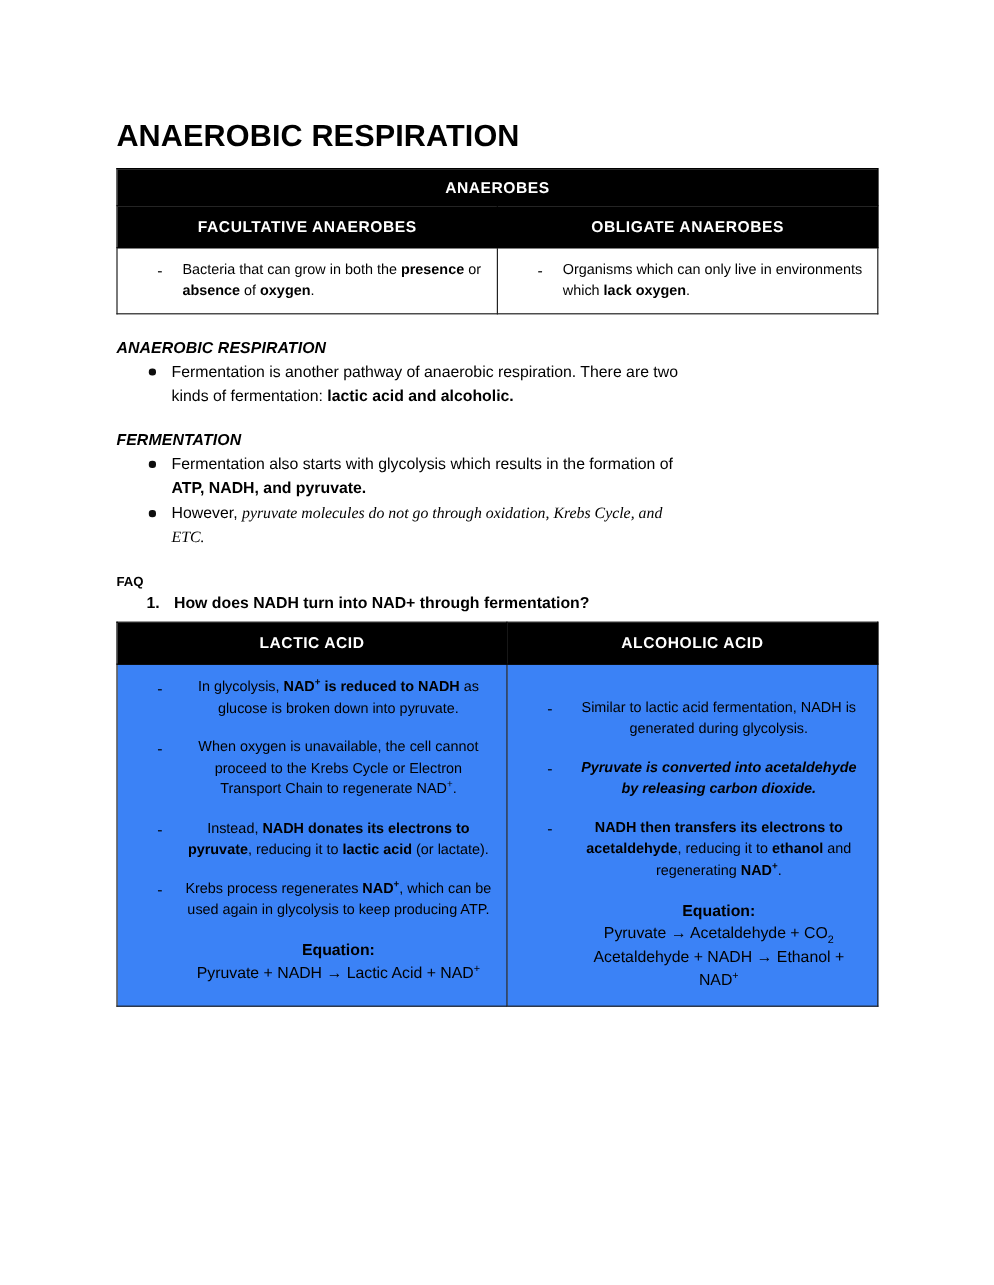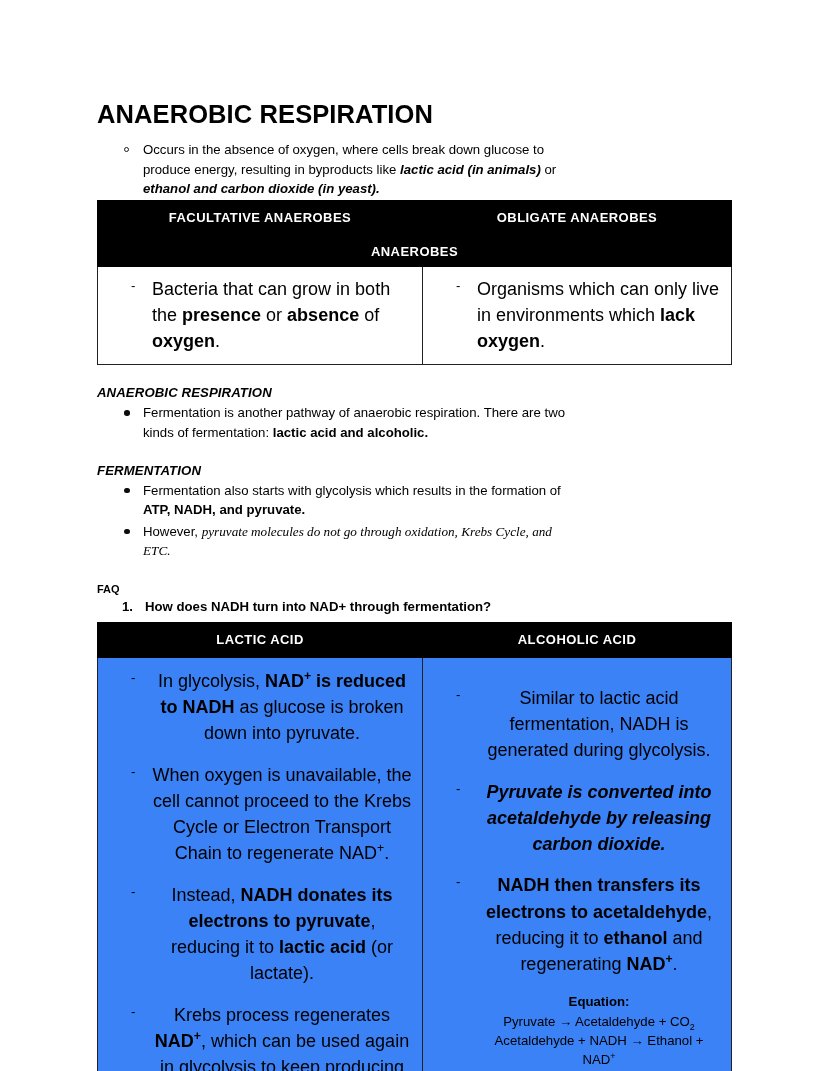--- a/index.html
+++ b/index.html
@@ -159,21 +159,21 @@
 
   
   .dlist {
     list-style: none;
     margin: 0;
     padding: 0;
   }
   .dlist > li {
     position: relative;
     padding-left: 52px;
-    font-size: 18px;
+    font-size: 12px;
     line-height: 1.46;
     margin-bottom: 0;
   }
   .dlist > li::before {
     content: "-";
     position: absolute;
     left: 31px;
     top: 0;
     font-size: 13.2px;
   }
@@ -203,32 +203,29 @@
   sup { font-size: 0.68em; vertical-align: super; line-height: 0; }
   sub { font-size: 0.68em; vertical-align: sub; line-height: 0; }
 </style>
 </head>
 <body>
 
 <div class="page">
 
   <h1 class="doc-title">ANAEROBIC RESPIRATION</h1>
 
-  <ul class="blist intro-list">
-    <li><span>Occurs in the absence of oxygen, where cells break down glucose to produce energy, resulting in byproducts like </span><span class="bi">lactic acid (in animals)</span><span> or </span><span class="bi">ethanol and carbon dioxide (in yeast).</span></li>
-  </ul>
 
   <table class="nt">
     <tbody>
       <tr>
+        <td class="thead-full" colspan="2">ANAEROBES</td>
+      </tr>
+      <tr>
         <td class="thead-col" style="width:316px">FACULTATIVE ANAEROBES</td>
         <td class="thead-col">OBLIGATE ANAEROBES</td>
-      </tr>
-      <tr>
-        <td class="thead-full" colspan="2">ANAEROBES</td>
       </tr>
       <tr>
         <td class="cell">
           <ul class="dlist">
             <li><span>Bacteria that can grow in both the </span><b>presence</b><span> or </span><b>absence</b><span> of </span><b>oxygen</b><span>.</span></li>
           </ul>
         </td>
         <td class="cell">
           <ul class="dlist">
             <li><span>Organisms which can only live in environments which </span><b>lack oxygen</b><span>.</span></li>

